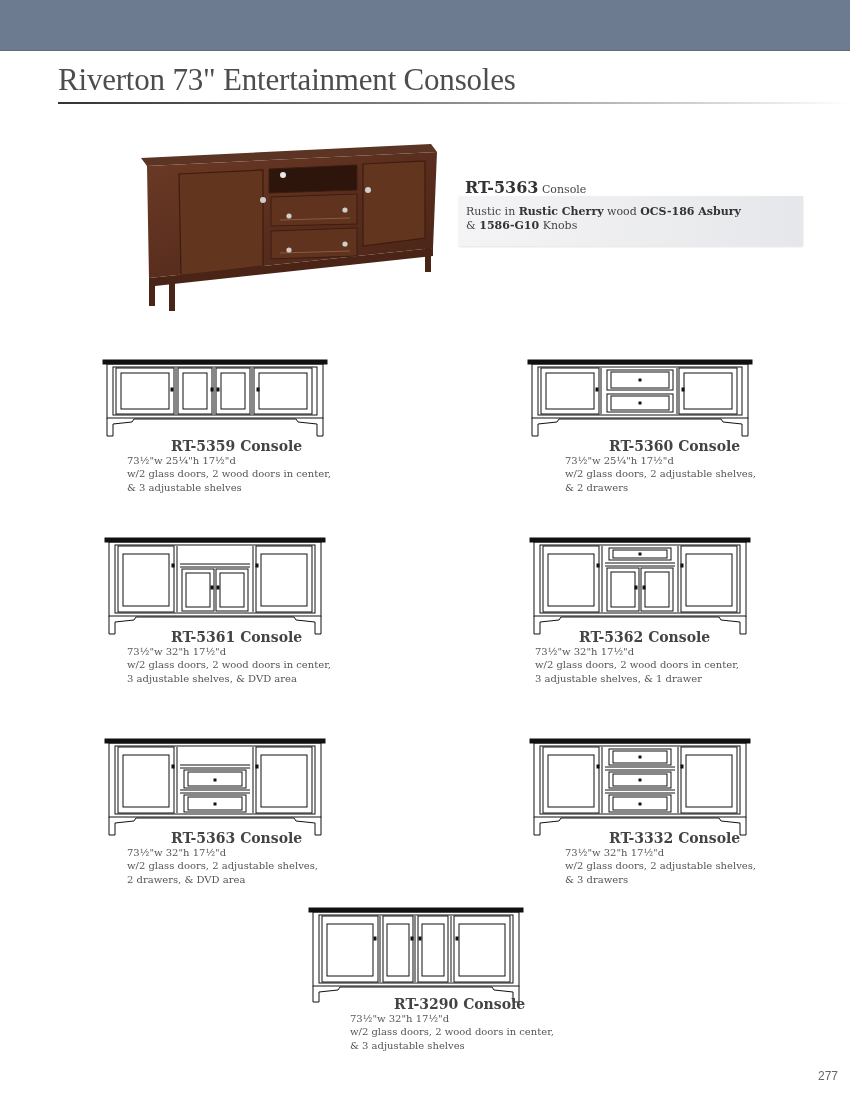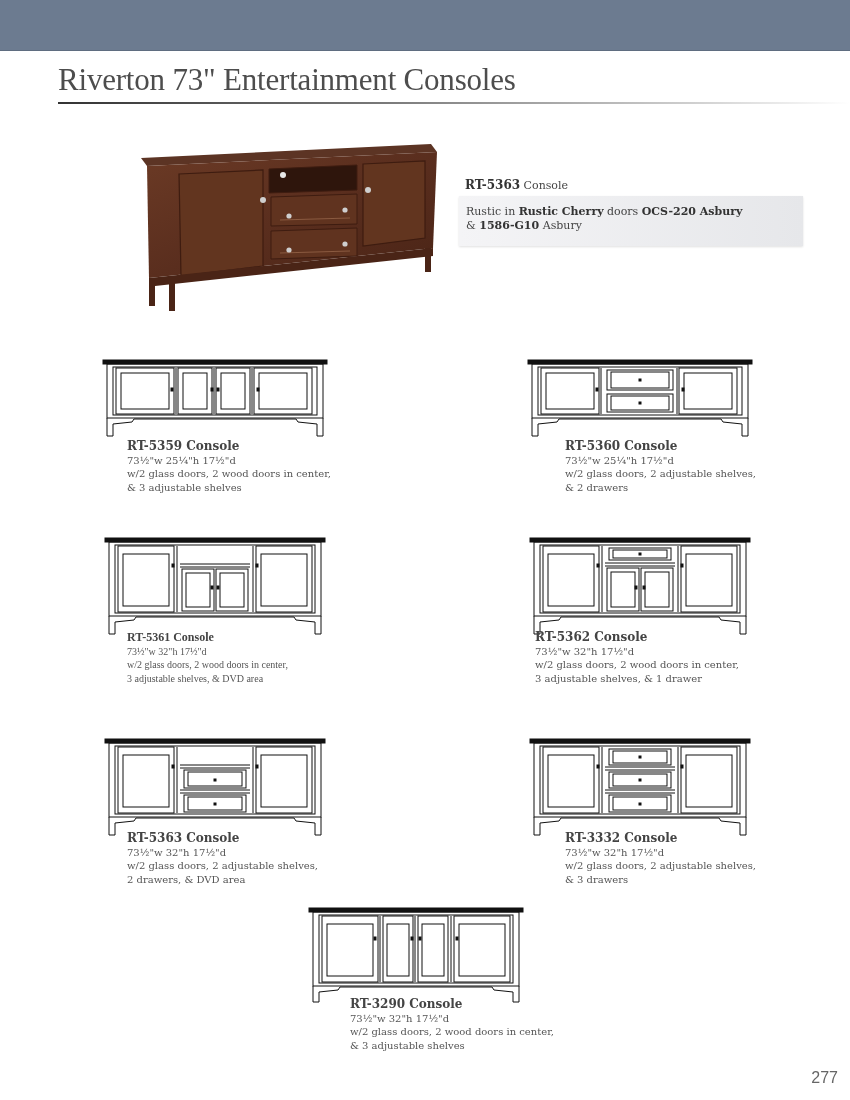--- a/index.html
+++ b/index.html
@@ -4,29 +4,29 @@
 <style>
   html, body { margin:0; padding:0; }
   body { width:850px; height:1100px; position:relative; background:#ffffff; overflow:hidden;
          font-family:"DejaVu Serif", "Liberation Serif", serif; color:#4a4a4a; }
   .topbar { position:absolute; left:0; top:0; width:850px; height:50px; background:#6c7b90; border-bottom:1px solid #5f6d80; }
   .title { position:absolute; left:58px; top:62px; font-family:"Liberation Serif", serif; font-size:31px; color:#4d4d4d; letter-spacing:-0.2px; white-space:nowrap; }
   .title-rule { position:absolute; left:58px; top:102px; width:792px; height:2px;
                 background:linear-gradient(to right, #333 0%, #777 40%, #cfcfcf 80%, #ffffff 100%); }
   .hero { position:absolute; left:135px; top:138px; width:310px; height:175px; }
   .hero-caption { position:absolute; left:465px; top:178px; font-size:11px; color:#444; }
-  .hero-caption b { font-size:12px; color:#333; }
+  .hero-caption b { font-size:16px; color:#333; }
   .hero-box { position:absolute; left:459px; top:196px; width:344px; height:50px;
               background:linear-gradient(to right, #f4f4f6 0%, #e6e7ea 100%); box-shadow:0 1px 2px rgba(0,0,0,0.12);
               font-size:11px; line-height:14px; color:#444; padding:9px 0 0 7px; box-sizing:border-box; }
   .hero-box b { color:#333; }
   .drawing { position:absolute; }
   .cap { position:absolute; font-size:10px; line-height:13.5px; color:#555; white-space:nowrap; }
-  .cap .name { font-weight:bold; font-size:12px; color:#444; }
-  .page-num { position:absolute; right:12px; top:1069px; font-family:"Liberation Sans", sans-serif; font-size:16px; color:#666; }
+  .cap .name { font-weight:bold; font-size:14px; color:#444;margin-left:44px; }
+  .page-num { position:absolute; right:12px; top:1069px; font-family:"Liberation Sans", sans-serif; font-size:12px; color:#666; }
 </style>
 </head>
 <body>
 
 <div class="topbar"></div>
 
 <div class="title">Riverton 73" Entertainment Consoles</div>
 <div class="title-rule"></div>
 
 <svg class="hero" viewBox="0 0 310 175">
@@ -67,25 +67,25 @@
   <rect x="290" y="110" width="6" height="24" fill="#4a2416"></rect>
 </svg>
 
 <div class="hero-caption">
   <b>RT-5363</b>
   <span>Console</span>
 </div>
 <div class="hero-box">
   <span>Rustic in</span>
   <b>Rustic Cherry</b>
-  <span>doors</span>
-  <b>OCS-220 Asbury</b><br>
+  <span>wood</span>
+  <b>OCS-186 Asbury</b><br>
   <span>&amp;</span>
   <b>1586-G10</b>
-  <span>Asbury</span>
+  <span>Knobs</span>
 </div>
 
 <svg class="drawing" style="left:102px;top:358px;" width="226" height="80" viewBox="0 0 226 80" fill="none" stroke="#111" stroke-width="1">
   <rect x="1" y="2" width="224" height="4" fill="#111"></rect>
   <rect x="5" y="6" width="216" height="54"></rect>
   <rect x="11" y="9" width="204" height="48"></rect>
   <rect x="14" y="10" width="58" height="46"></rect>
     <rect x="19" y="15" width="48" height="36"></rect>
   <rect x="76" y="10" width="34" height="46"></rect>
     <rect x="81" y="15" width="24" height="36"></rect>
@@ -255,21 +255,21 @@
   <div>&amp; 3 adjustable shelves</div>
 </div>
 
 <div class="cap" style="left:565px;top:440px;">
   <div class="name">RT-5360 Console</div>
   <div>73½"w  25¼"h  17½"d</div>
   <div>w/2 glass doors, 2 adjustable shelves,</div>
   <div>&amp; 2 drawers</div>
 </div>
 
-<div class="cap" style="left:127px;top:631px;font-family:Liberation Serif, serif;">
+<div class="cap" style="left:127px;top:631px;">
   <div class="name">RT-5361 Console</div>
   <div>73½"w  32"h  17½"d</div>
   <div>w/2 glass doors, 2 wood doors in center,</div>
   <div>3 adjustable shelves, &amp; DVD area</div>
 </div>
 
 <div class="cap" style="left:535px;top:631px;">
   <div class="name">RT-5362 Console</div>
   <div>73½"w  32"h  17½"d</div>
   <div>w/2 glass doors, 2 wood doors in center,</div>

